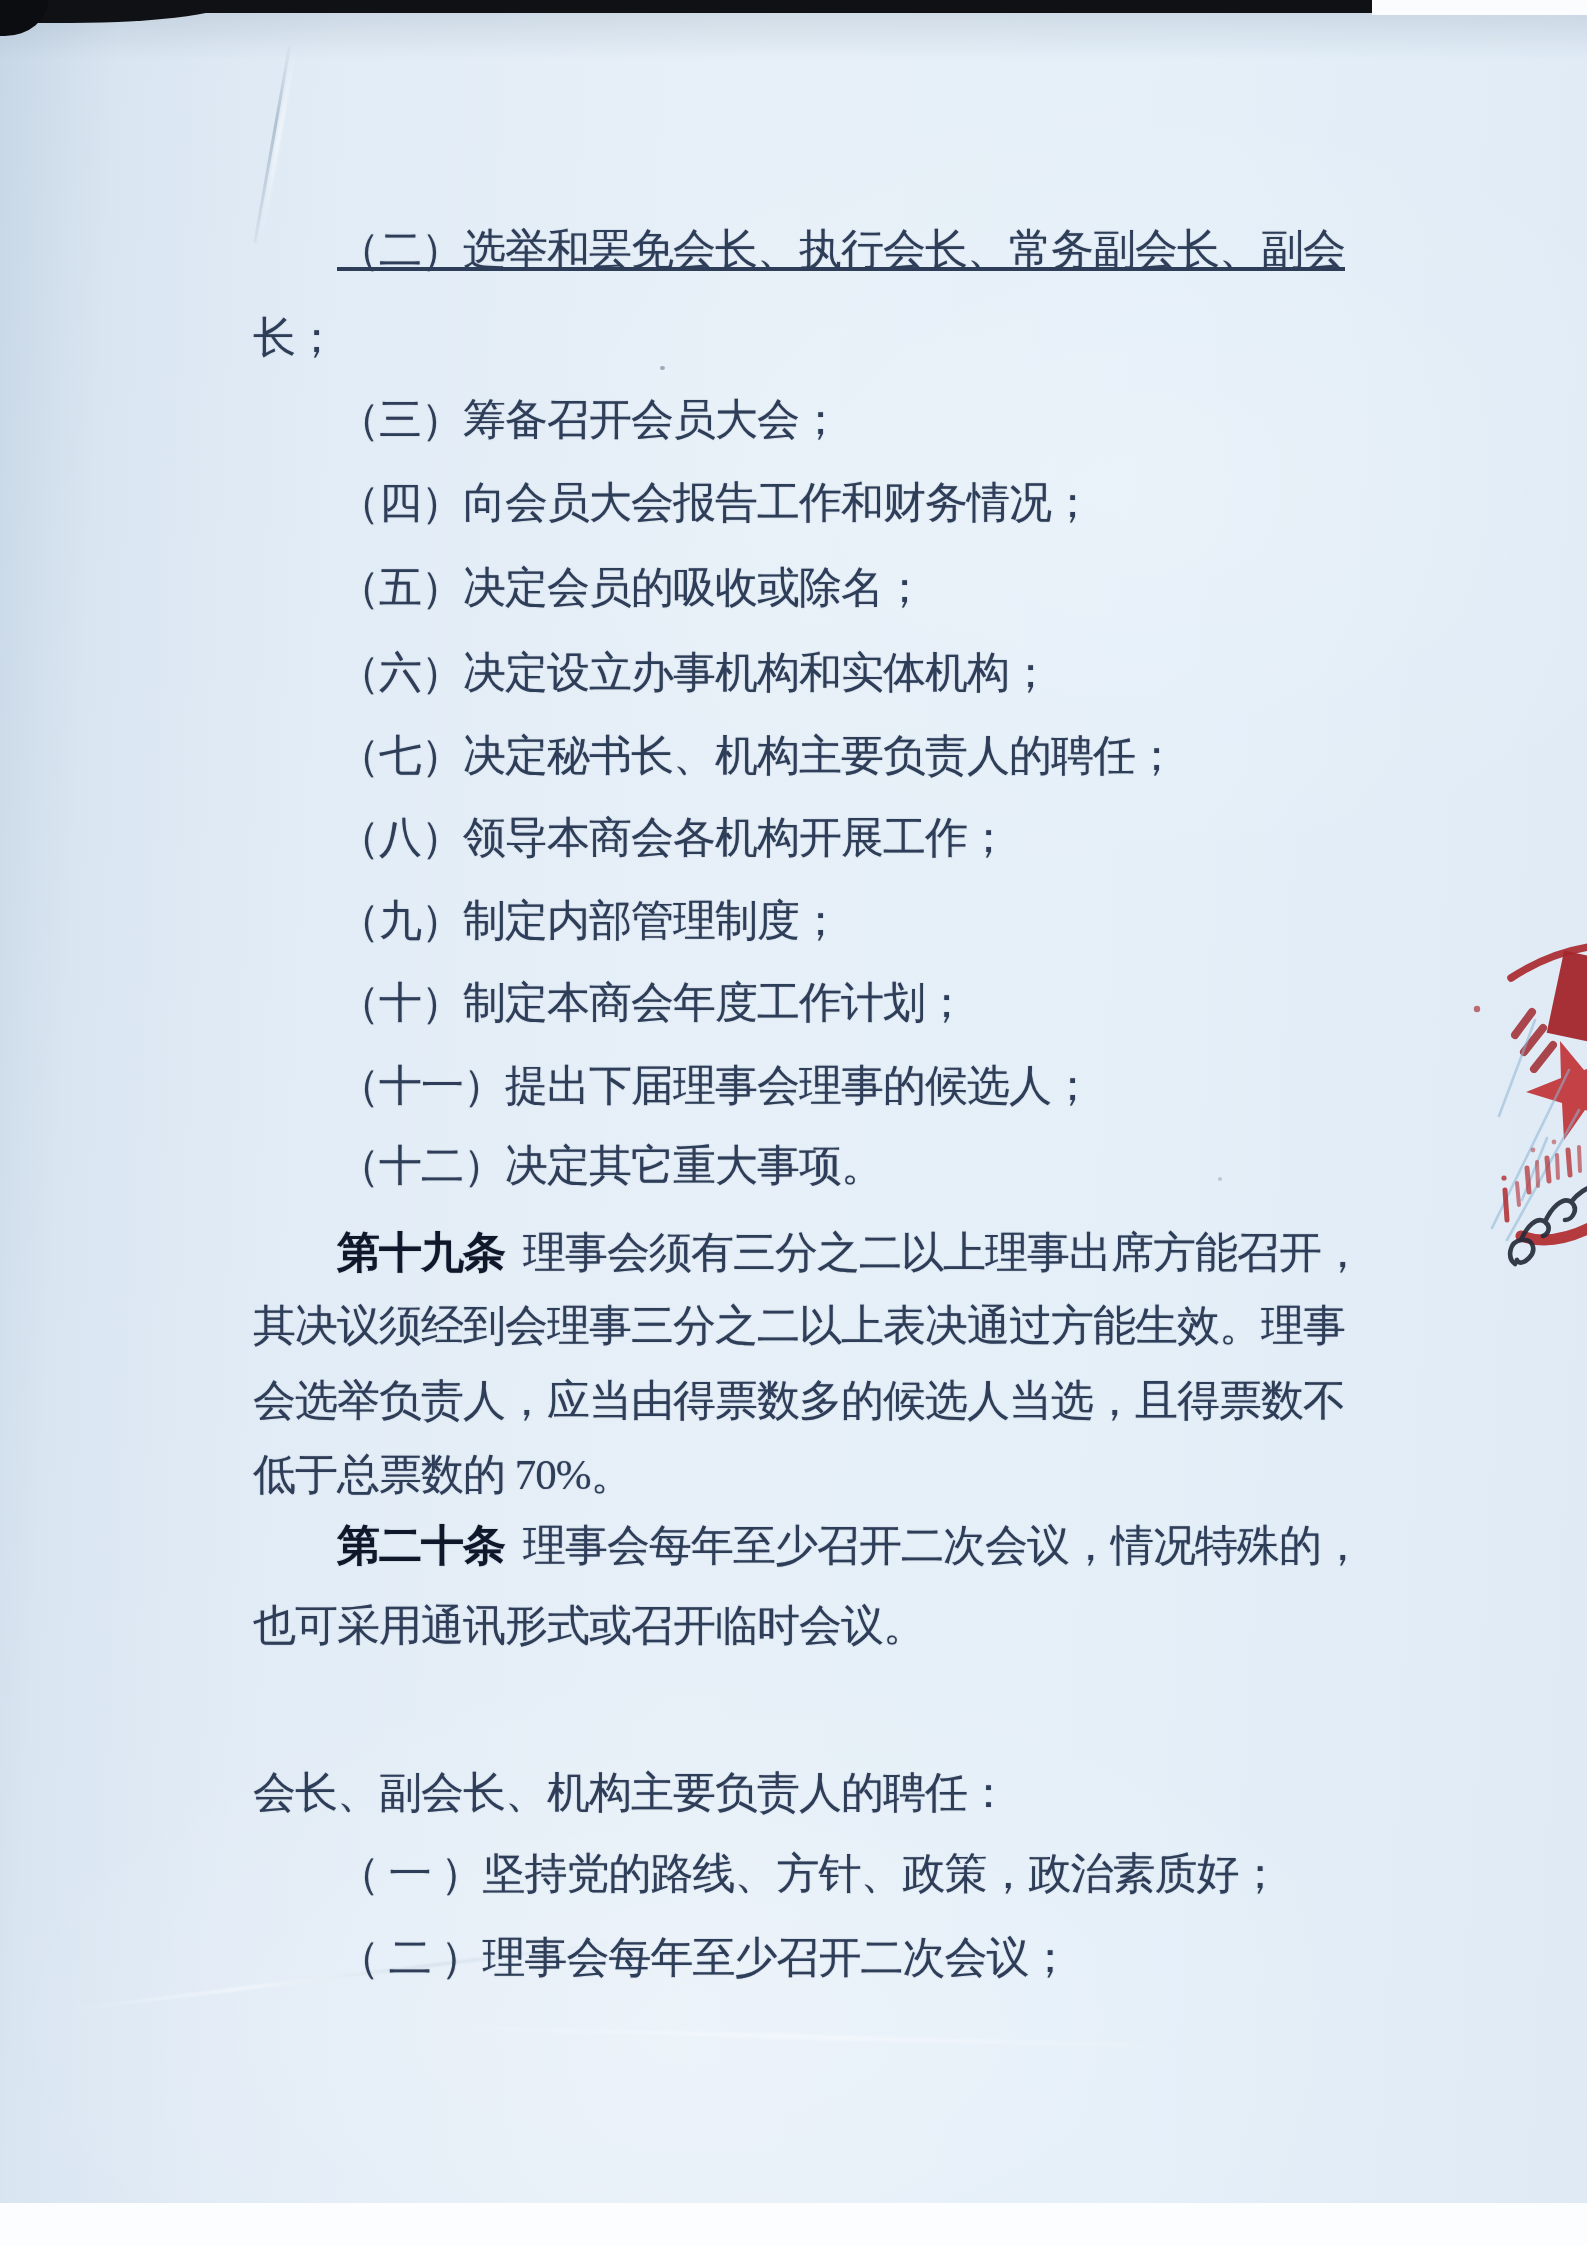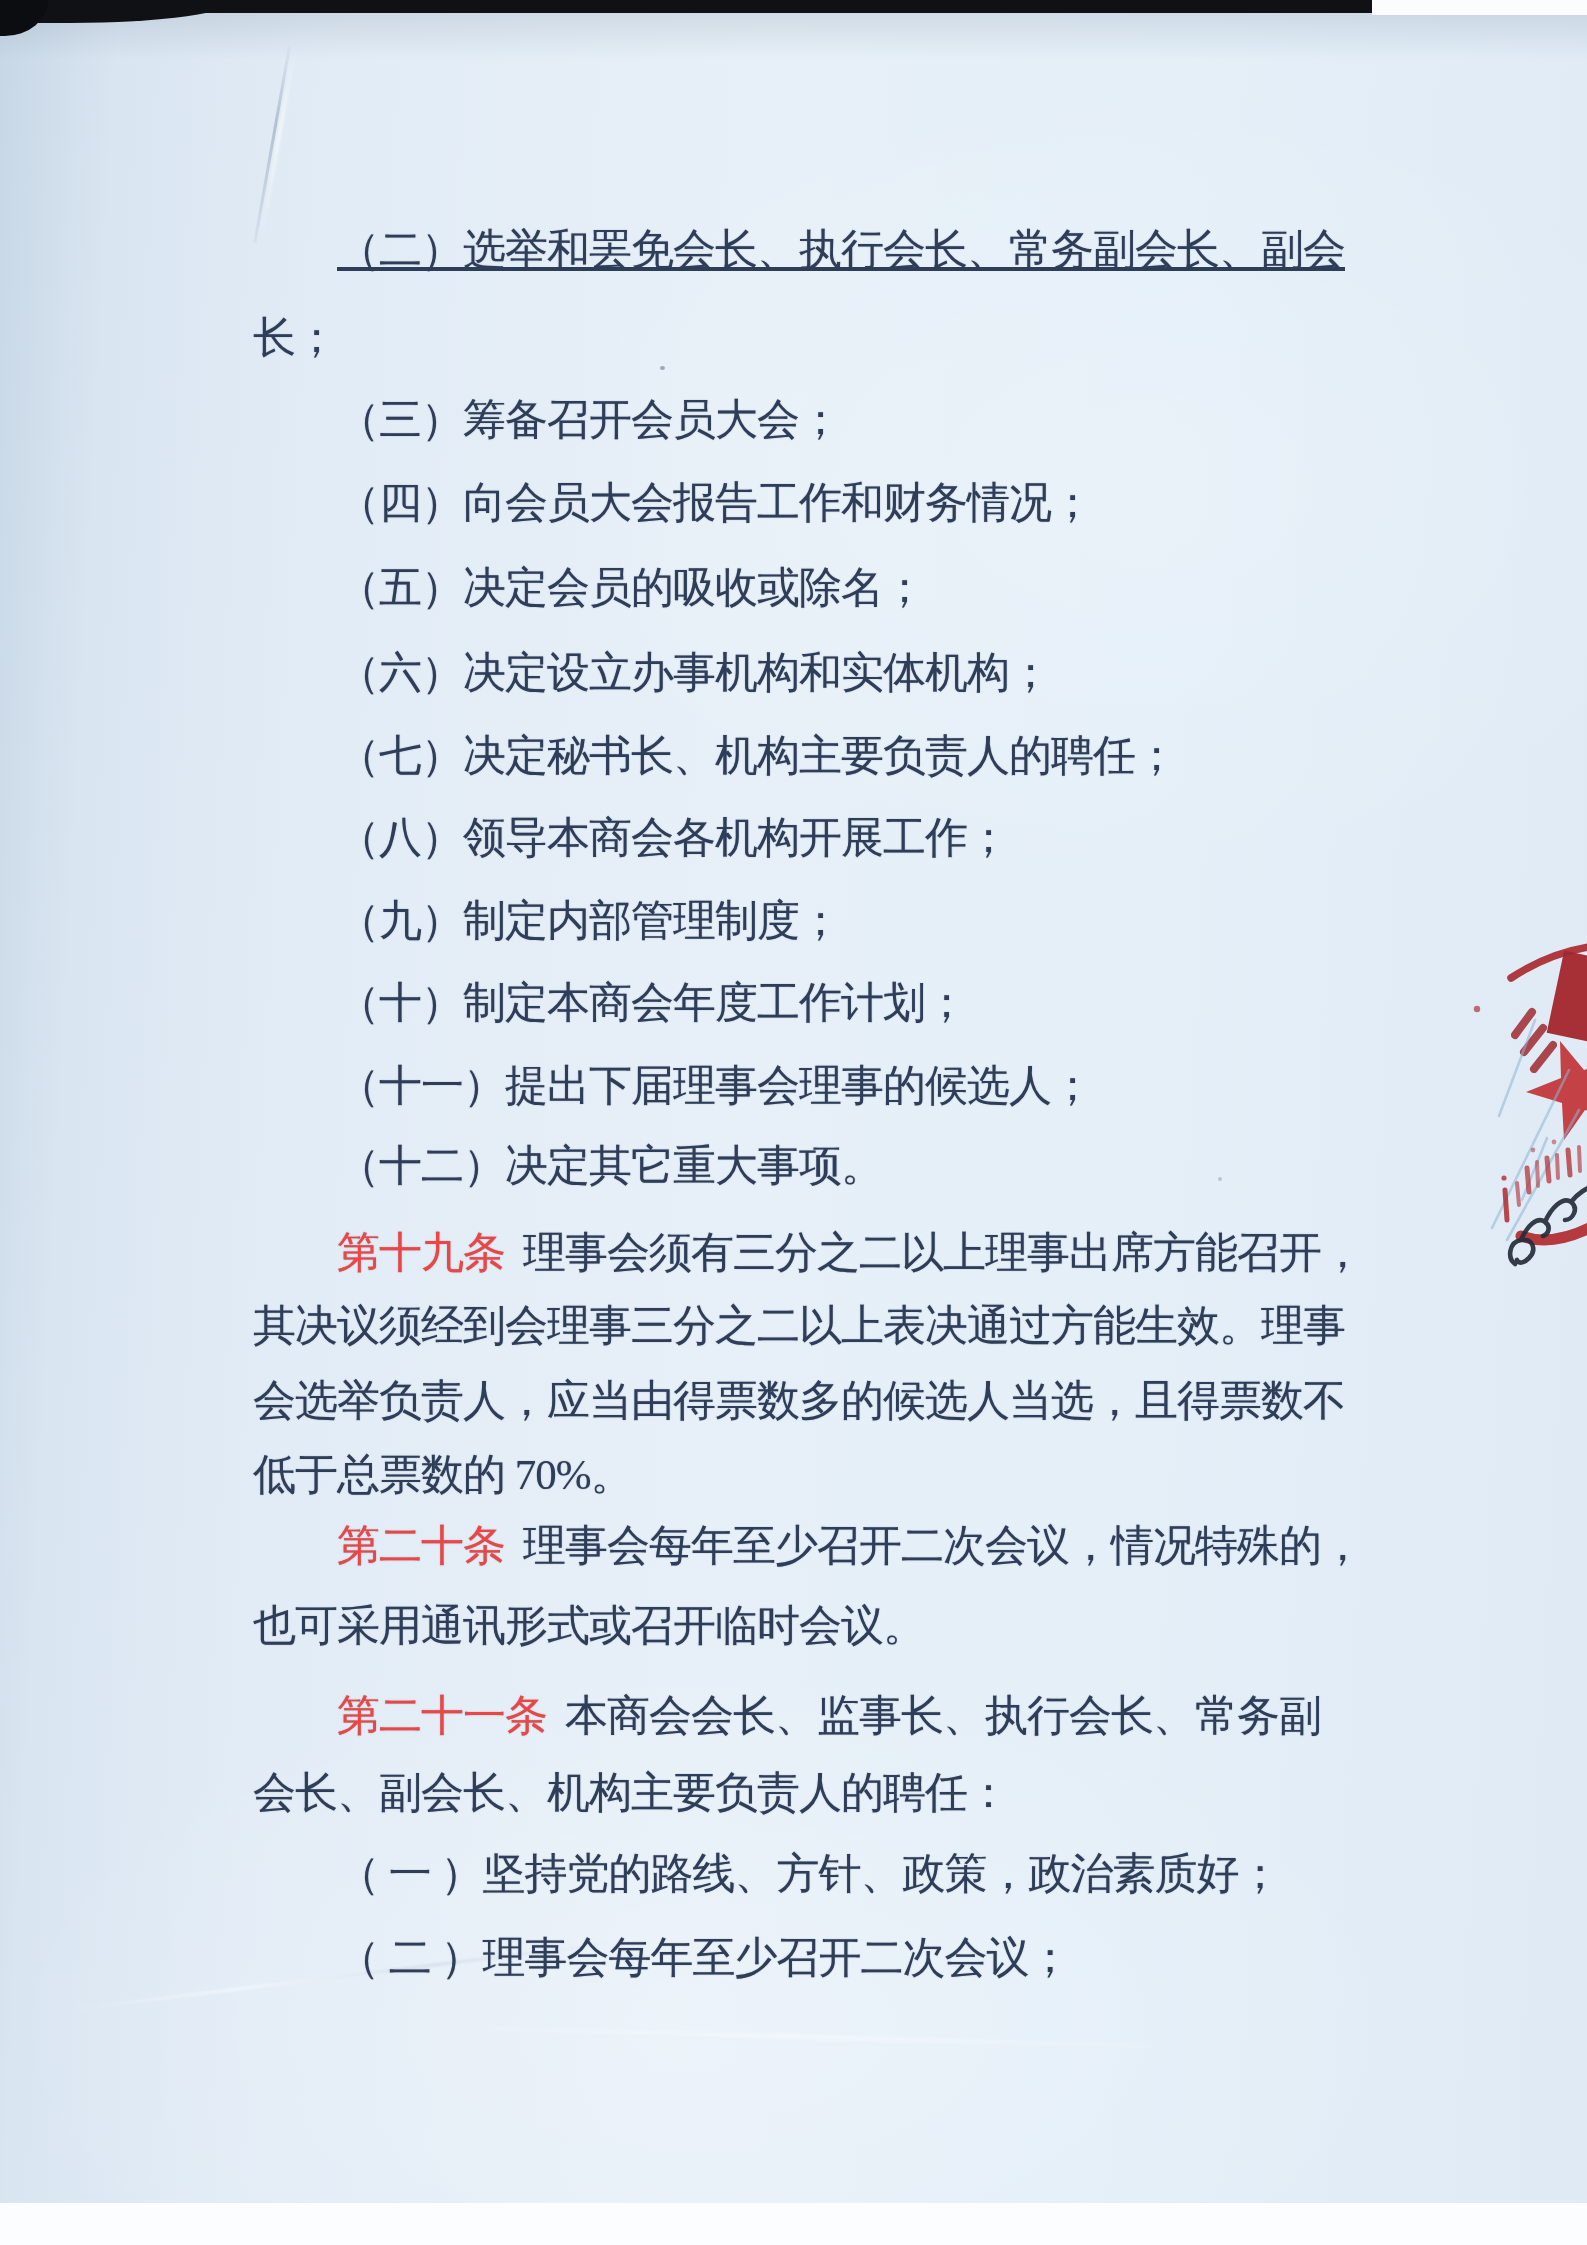--- a/index.html
+++ b/index.html
@@ -36,21 +36,21 @@
     background:linear-gradient(to right, rgba(255,255,255,0.0), rgba(255,255,255,0.45), rgba(255,255,255,0.0));filter:blur(1.5px);}
   .speck-1{position:absolute;left:660px;top:366px;width:5px;height:4px;border-radius:50%;background:rgba(90,110,135,0.55);}
   .speck-2{position:absolute;left:1218px;top:1177px;width:4px;height:4px;border-radius:50%;background:rgba(120,140,160,0.4);}
   
   #text-layer{position:absolute;inset:0;}
   .line{
     position:absolute;white-space:nowrap;
     font-size:43px;letter-spacing:-1px;color:#2e3d58;
     text-shadow:0 0 1.2px rgba(42,58,84,0.45);
   }
-  .seg-b{font-weight:normal;color:#ef4444;margin-right:18px;text-shadow:0 0 1.2px rgba(30,42,64,0.5);}
+  .seg-b{font-weight:bold;color:#0f172a;margin-right:18px;text-shadow:0 0 1.2px rgba(30,42,64,0.5);}
   
   #seal-wrap{position:absolute;left:1437px;top:928px;width:150px;height:352px;}
 </style>
 </head>
 <body>
 
 <div id="photo">
   <div id="paper"></div>
 
   <div class="crease-a"></div>
@@ -72,21 +72,20 @@
       <div class="line" style="top: 892px; left: 337px;"><span>（九）制定内部管理制度；</span></div>
       <div class="line" style="top: 974px; left: 337px;"><span>（十）制定本商会年度工作计划；</span></div>
       <div class="line" style="top: 1057px; left: 337px;"><span>（十一）提出下届理事会理事的候选人；</span></div>
       <div class="line" style="top: 1137px; left: 337px;"><span>（十二）决定其它重大事项。</span></div>
       <div class="line" style="top: 1224px; left: 337px;"><span class="seg-b">第十九条</span><span>理事会须有三分之二以上理事出席方能召开，</span></div>
       <div class="line" style="top: 1297px; left: 253px;"><span>其决议须经到会理事三分之二以上表决通过方能生效。理事</span></div>
       <div class="line" style="top: 1372px; left: 253px;"><span>会选举负责人，应当由得票数多的候选人当选，且得票数不</span></div>
       <div class="line" style="top: 1446px; left: 253px;"><span>低于总票数的 70%。</span></div>
       <div class="line" style="top: 1517px; left: 337px;"><span class="seg-b">第二十条</span><span>理事会每年至少召开二次会议，情况特殊的，</span></div>
       <div class="line" style="top: 1597px; left: 253px;"><span>也可采用通讯形式或召开临时会议。</span></div>
-      <div class="line" style="top: 1687px; left: 337px;"><span class="seg-b">第二十一条</span><span>本商会会长、监事长、执行会长、常务副</span></div>
       <div class="line" style="top: 1764px; left: 253px;"><span>会长、副会长、机构主要负责人的聘任：</span></div>
       <div class="line" style="top: 1845px; left: 337px;"><span>（ 一 ）坚持党的路线、方针、政策，政治素质好；</span></div>
       <div class="line" style="top: 1929px; left: 337px;"><span>（ 二 ）理事会每年至少召开二次会议；</span></div>
     </div>
 
   <div id="seal-wrap">
     <svg width="150" height="352" viewBox="0 0 150 352" style="overflow:visible">
 
       <path d="M 74,50 Q 118,21 168,17" fill="none" stroke="#a8262b" stroke-width="7.5" stroke-linecap="round" opacity="0.9"></path>
 

